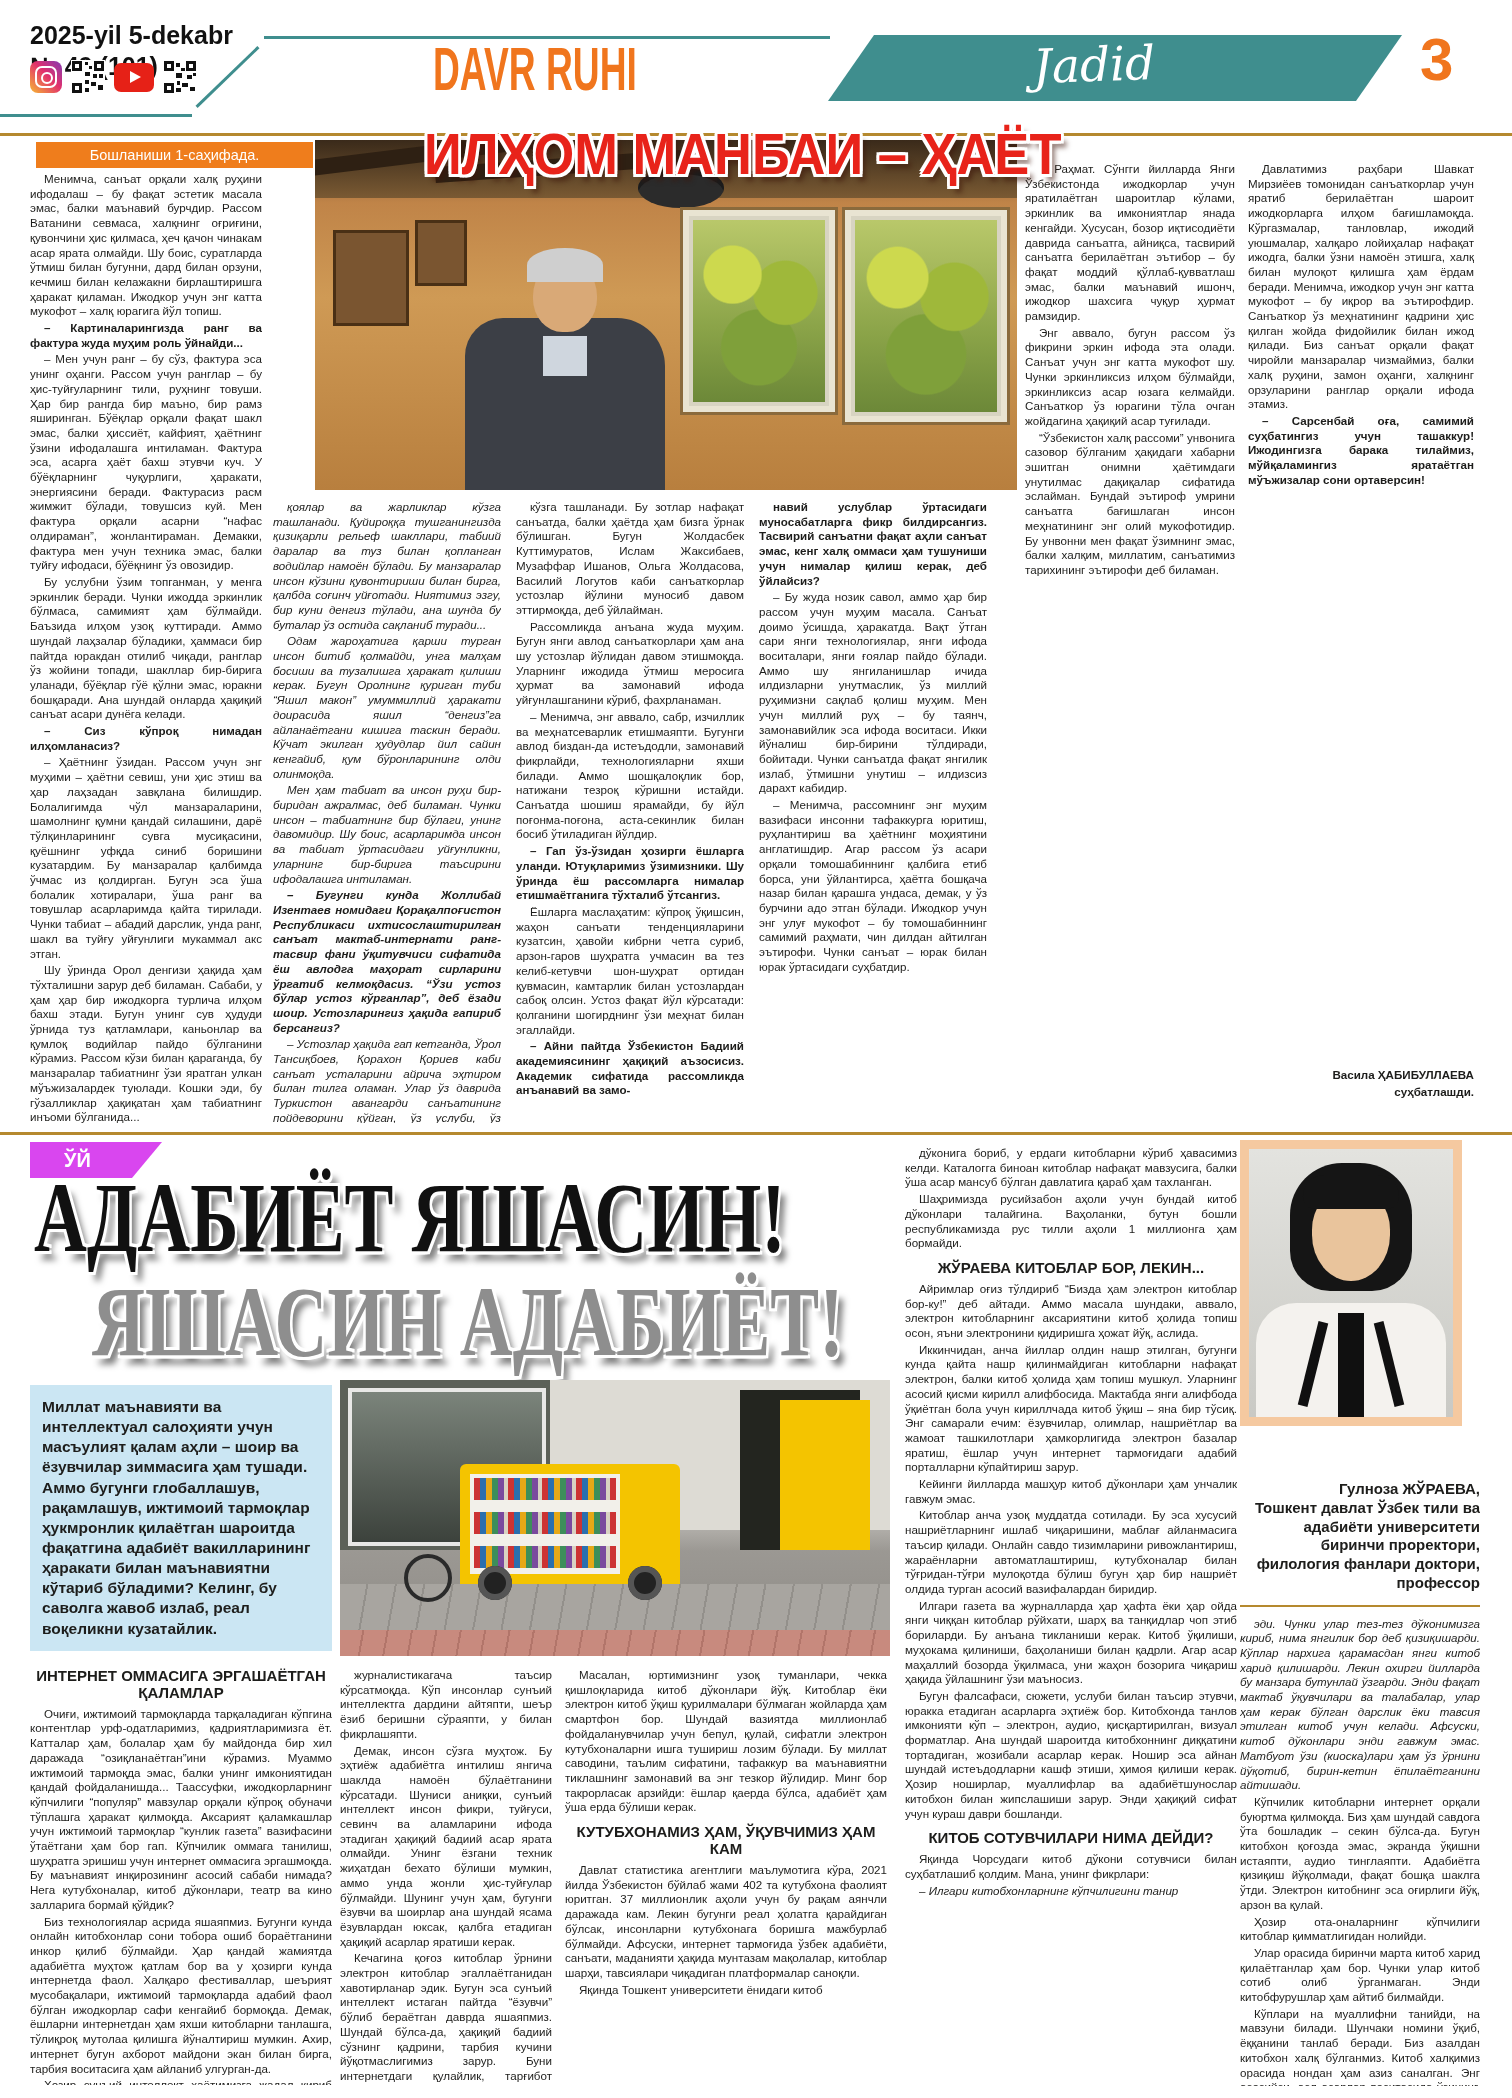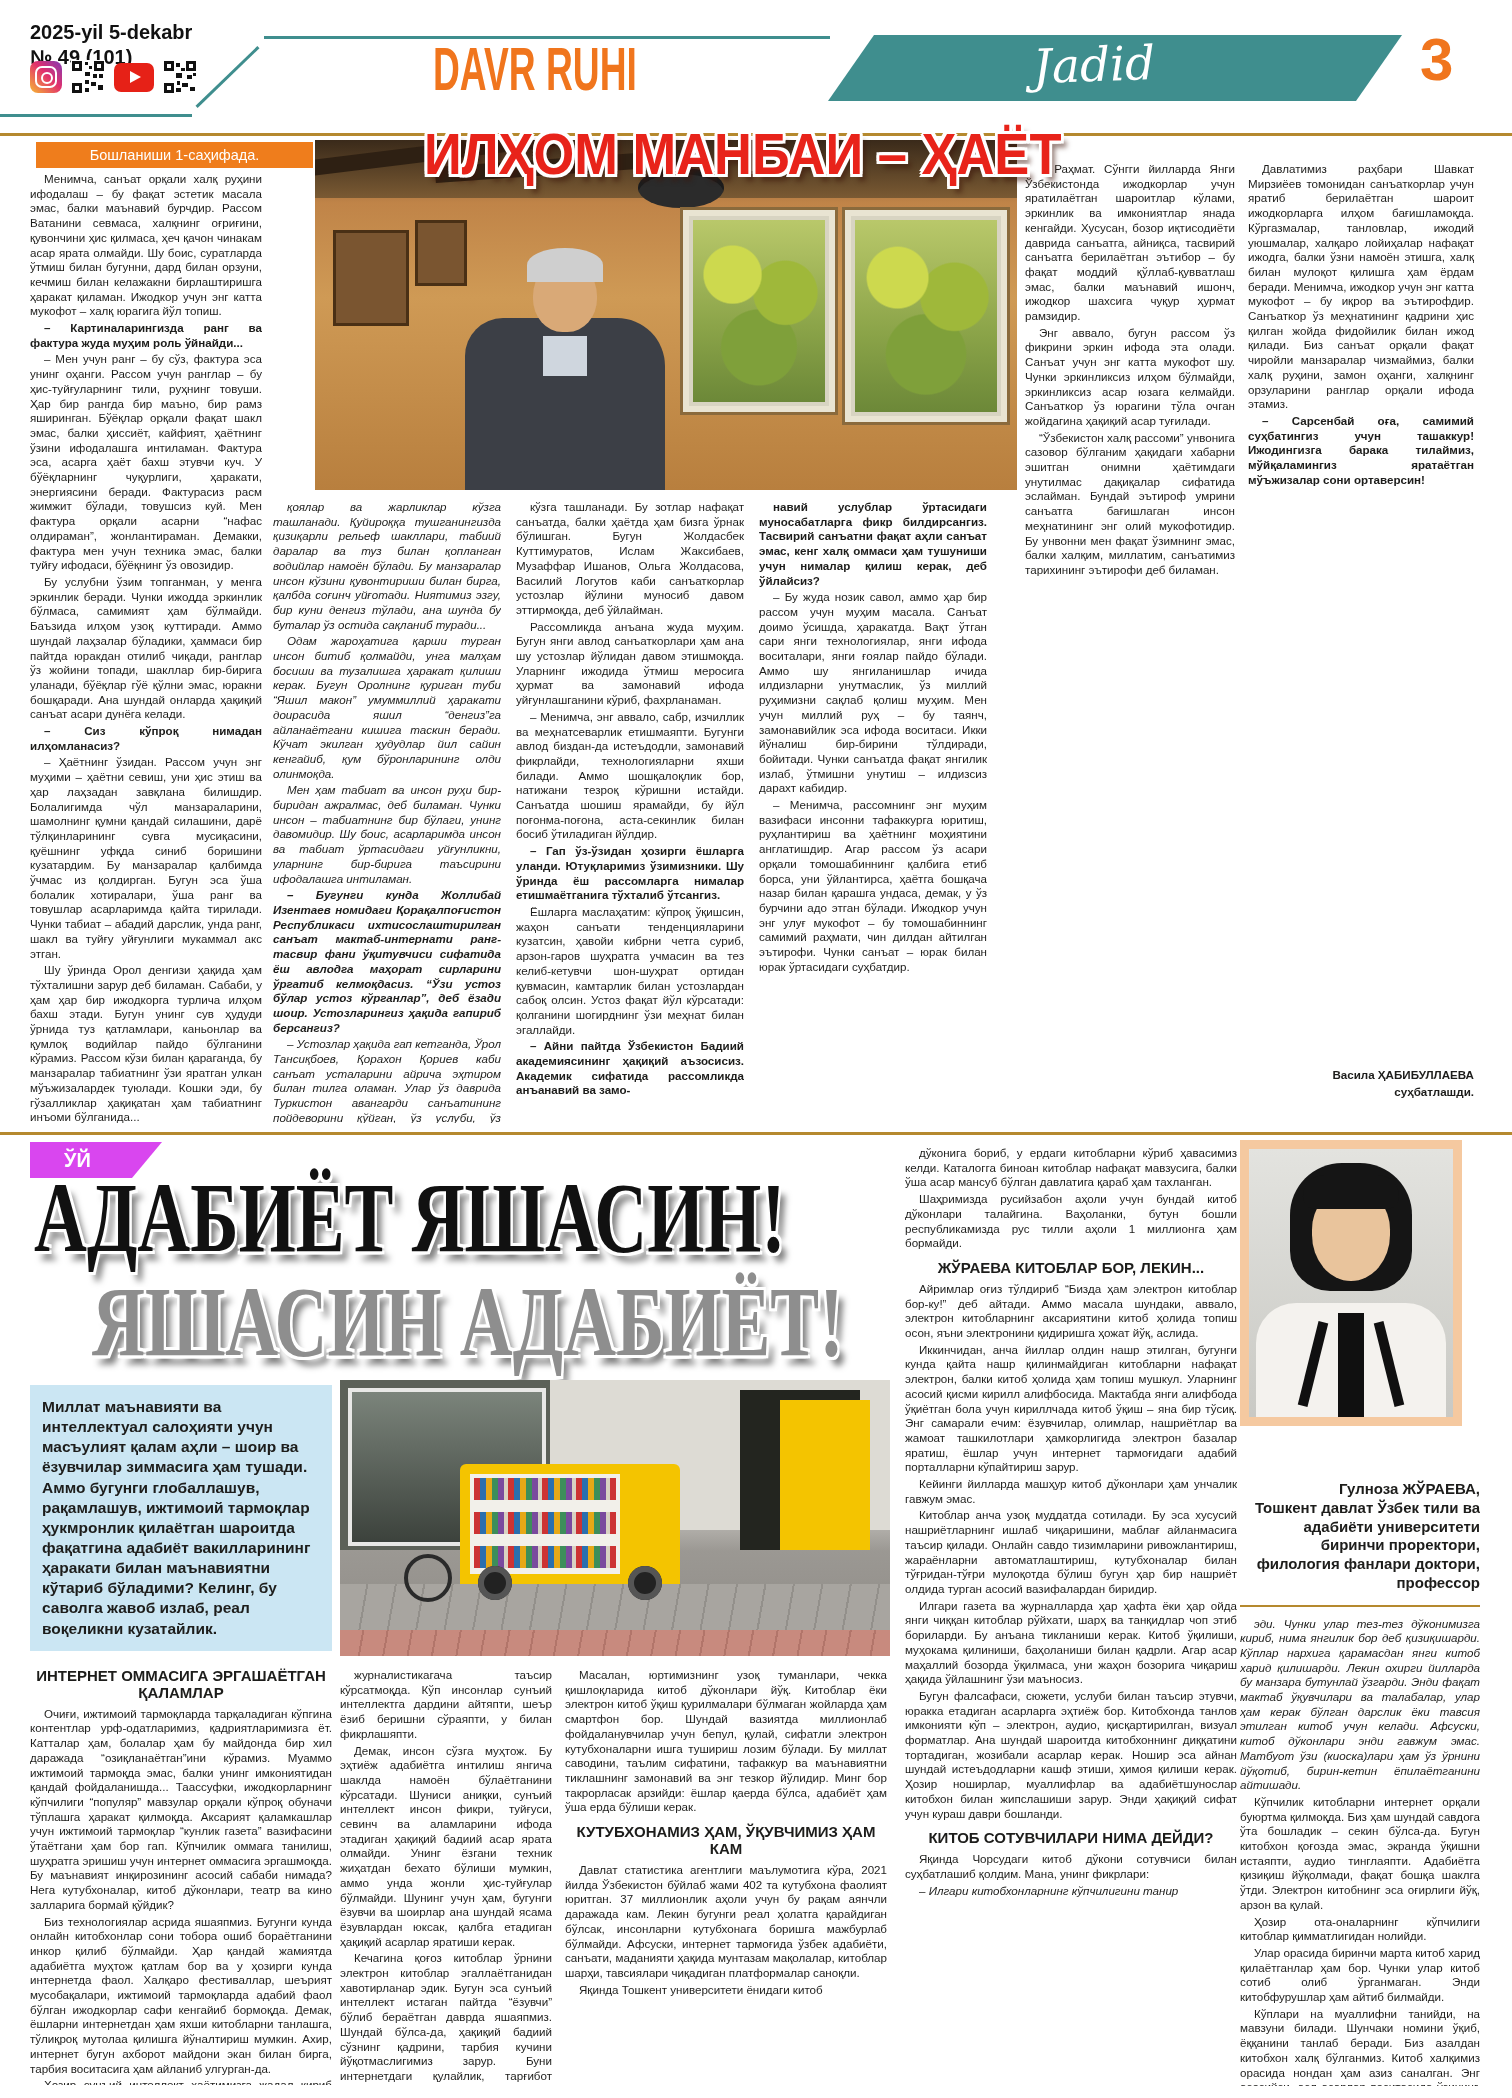--- a/index.html
+++ b/index.html
@@ -1,20 +1,20 @@
 <!DOCTYPE html>
 <html><head>
 <meta charset="utf-8">
 <style>
   html,body{margin:0;padding:0;background:#9a9a9a;}
   #page{position:relative;width:1512px;height:2098px;background:#ffffff;overflow:hidden;
         font-family:"Liberation Sans",sans-serif;color:#1d1d1b;}
   .abs{position:absolute;}
   
-  .dateblock{left:30px;top:20px;font-size:20px;font-weight:bold;line-height:1.25;color:#111;}
+  .dateblock{left:30px;top:20px;font-size:25px;font-weight:bold;line-height:1.25;color:#111;}
   .icons{left:30px;top:60px;display:flex;gap:9px;align-items:center;}
   .ig{width:32px;height:32px;border-radius:8px;background:linear-gradient(45deg,#f7b733,#e1306c 55%,#833ab4);position:relative;}
   .ig:before{content:"";position:absolute;inset:5px;border:2px solid #fff;border-radius:7px;}
   .ig:after{content:"";position:absolute;left:11px;top:11px;width:8px;height:8px;border:2px solid #fff;border-radius:50%;}
   .yt{width:40px;height:29px;border-radius:7px;background:#e62117;position:relative;}
   .yt:after{content:"";position:absolute;left:16px;top:8px;border-left:11px solid #fff;border-top:6.5px solid transparent;border-bottom:6.5px solid transparent;}
   .qr svg{display:block;}
   .tealline{background:#3f8e8e;height:3px;}
   .diag{background:#3f8e8e;width:3px;height:86px;transform:rotate(46deg);transform-origin:center;}
   .davr{left:433px;top:38px;font-size:62px;font-weight:bold;color:#f0751d;letter-spacing:0px;

